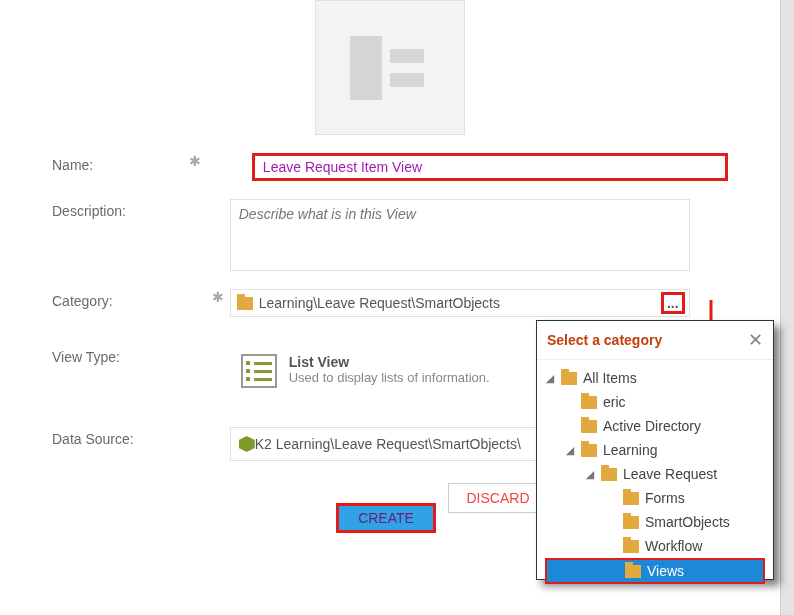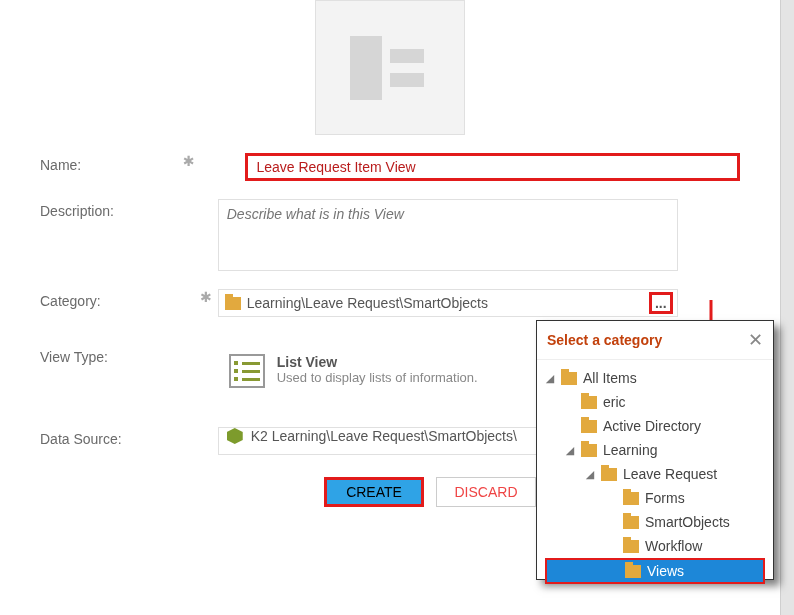--- a/index.html
+++ b/index.html
@@ -1,52 +1,52 @@
 <!DOCTYPE html>
 <html><head>
 <meta charset="utf-8">
 <style>
 * { box-sizing: border-box; margin: 0; padding: 0; }
 body { font-family: "Segoe UI", Arial, sans-serif; font-size: 14px; color: #555; background: #fff; position: relative; width: 794px; height: 615px; overflow: hidden; }
-.page { padding: 0 40px; width: 780px; }
+.page { padding: 0 52px; width: 780px; }
 .header-icon-wrap { display: flex; justify-content: center; margin-top: 0; }
 .header-icon-box { width: 150px; height: 135px; background: #f3f3f3; border: 1px solid #e0e0e0; display: flex; align-items: center; justify-content: center; }
 .header-icon-inner { width: 80px; height: 70px; display: flex; gap: 8px; align-items: center; }
 .header-icon-left { width: 32px; height: 64px; background: #d6d6d6; }
 .header-icon-right { display: flex; flex-direction: column; gap: 10px; }
 .header-icon-bar { width: 34px; height: 14px; background: #d6d6d6; }
 .form-row { display: flex; align-items: flex-start; margin-top: 18px; }
 .form-label { width: 160px; color: #6a6a6a; padding-top: 4px; }
 .req { color: #aaa; margin-right: 6px; margin-left: 0; }
-.text-input { width: 552px; height: 28px; border: 1px solid #ccc; padding: 3px 8px; color: #b91c1c; font-size: 14px; margin-left: 45px; }
+.text-input { width: 552px; height: 28px; border: 1px solid #ccc; padding: 3px 8px; color: #a21caf; font-size: 14px; margin-left: 45px; }
 .highlight-red { border: 3px solid #e21b1b !important; }
 .textarea { width: 460px; height: 72px; border: 1px solid #e0e0e0; padding: 6px 8px; color: #aaa; font-style: italic; font-size: 14px; resize: none; font-family: inherit; }
 .category-input { width: 460px; height: 28px; border: 1px solid #e0e0e0; display: flex; align-items: center; padding: 0 4px 0 6px; gap: 6px; }
 .folder-small { width: 16px; height: 13px; background: #e2a93e; position: relative; }
 .folder-small::before { content: ""; position: absolute; top: -3px; left: 0; width: 8px; height: 3px; background: #e2a93e; }
 .category-text { flex: 1; color: #555; }
 .ellipsis-btn { width: 24px; height: 22px; display: flex; align-items: center; justify-content: center; font-weight: bold; color: #555; border: 3px solid #e21b1b; margin-left: auto; cursor: pointer; }
 .view-type-option { width: 280px; border: 1px solid transparent; display: flex; gap: 12px; padding: 8px 10px; align-items: flex-start; margin-bottom: 10px; cursor: pointer; }
 .view-type-option.selected { background: #e7f5fe; border: 1px solid #cce5f2; }
 .view-type-option.selected.highlight-red { border: 3px solid #e21b1b; }
 .vt-icon { width: 36px; height: 34px; border: 2px solid #999; display: flex; flex-direction: column; justify-content: center; gap: 3px; padding: 3px; flex-shrink: 0; }
 .vt-icon-item { display: flex; gap: 2px; align-items: center; }
 .vt-icon-item .blk { width: 10px; height: 20px; background: #889933; }
 .vt-icon-item .bar { width: 14px; height: 5px; background: #889933; }
 .vt-icon-item .bars { display: flex; flex-direction: column; gap: 3px; }
 .vt-icon-list { display: flex; gap: 4px; align-items: center; }
 .vt-icon-list .dot { width: 4px; height: 4px; background: #889933; }
 .vt-icon-list .line { width: 18px; height: 3px; background: #889933; }
 .vt-title { font-weight: 600; color: #555; }
 .vt-desc { color: #888; font-size: 13px; }
-.data-source-row { width: 460px; height: 28px; border: 1px solid #e0e0e0; display: flex; align-items: flex-start; padding: 0 8px; gap: 8px; }
+.data-source-row { width: 460px; height: 34px; border: 1px solid #e0e0e0; display: flex; align-items: center; padding: 0 8px; }
 .cube-icon { width: 16px; height: 16px; background: #7d9b2c; clip-path: polygon(50% 0, 100% 25%, 100% 75%, 50% 100%, 0 75%, 0 25%); position: relative; }
 .buttons { display: flex; gap: 12px; justify-content: center; margin-top: 22px; margin-left: 160px; width: 460px; }
 .btn { min-width: 100px; height: 30px; display: flex; align-items: center; justify-content: center; font-size: 14px; cursor: pointer; }
-.btn-create { background: #2fa3e6; color: #000000; border: none; }
+.btn-create { background: #2fa3e6; color: #701a75; border: none; margin-top: 20px; }
 .btn-discard { background: #fff; color: #ef4444; border: 1px solid #ccc; }
 .right-gutter { position: absolute; top: 0; right: 0; width: 14px; height: 100%; background: #e4e4e4; border-left: 1px solid #cfcfcf; }
 .popup { position: absolute; top: 320px; left: 536px; width: 238px; height: 260px; background: #fff; border: 1px solid #333; box-shadow: 6px 6px 8px rgba(0,0,0,0.5); }
 .popup-header { display: flex; align-items: center; justify-content: space-between; padding: 8px 10px; border-bottom: 1px solid #eee; }
 .popup-title { font-weight: 600; color: #c2410c; }
 .close-x { color: #888; font-size: 18px; cursor: pointer; }
 .tree { padding: 6px 8px; }
 .tree-row { display: flex; align-items: center; gap: 6px; height: 24px; cursor: pointer; }
 .arrow { width: 10px; text-align: center; color: #777; font-size: 11px; }
 .arrow.blank { visibility: hidden; }

